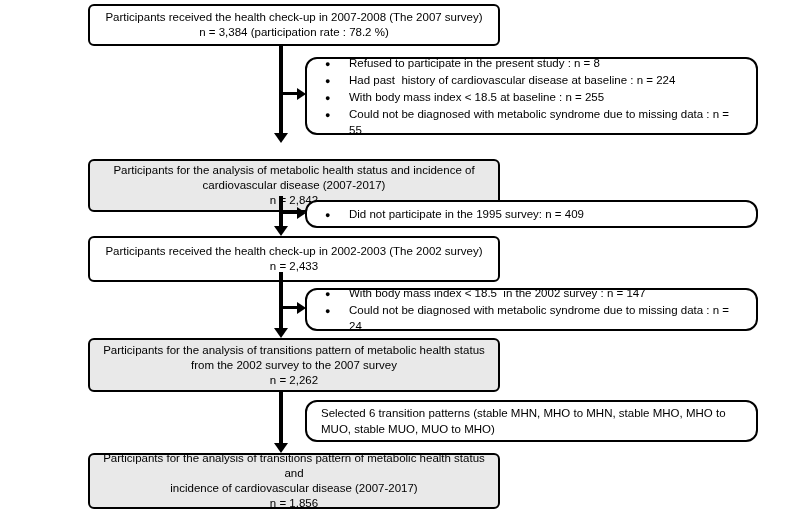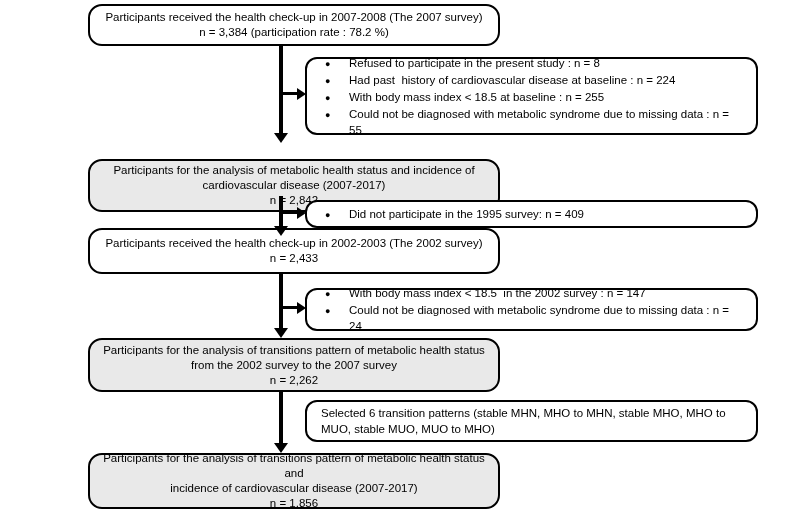--- a/index.html
+++ b/index.html
@@ -1,21 +1,21 @@
 <!DOCTYPE html>
 <html><head>
 <meta charset="utf-8">
 <style>
   html,body{margin:0;padding:0;background:#ffffff;}
   .canvas{
     position:relative;width:800px;height:513px;background:#ffffff;overflow:hidden;
     font-family:"Liberation Sans","DejaVu Sans",sans-serif;color:#000;
   }
   .box{
-    position:absolute;box-sizing:border-box;border:2px solid #000;border-radius:14px;
+    position:absolute;box-sizing:border-box;border:2px solid #000;border-radius:6px;
     background:#ffffff;font-size:11.5px;line-height:15px;
   }
   .box.shaded{background:#e9e9e9;}
   .main-box{
     left:88px;width:412px;display:flex;flex-direction:column;
     justify-content:center;align-items:center;text-align:center;padding:2px 12px;
   }
   .side-box{
     left:305px;width:453px;border-radius:12px;display:flex;flex-direction:column;
     justify-content:center;padding:4px 12px 4px 14px;line-height:16px;
@@ -46,21 +46,21 @@
     <div class="line">Participants received the health check-up in 2007-2008 (The 2007 survey)</div>
     <div class="line">n = 3,384 (participation rate : 78.2 %)</div>
   </div>
 
   <div class="box main-box shaded" style="top:159px;height:53px;">
     <div class="line">Participants for the analysis of metabolic health status and incidence of</div>
     <div class="line">cardiovascular disease (2007-2017)</div>
     <div class="line">n = 2,842</div>
   </div>
 
-  <div class="box main-box" style="top:228px;height:46px;">
+  <div class="box main-box" style="top:236px;height:46px;">
     <div class="line">Participants received the health check-up in 2002-2003 (The 2002 survey)</div>
     <div class="line">n = 2,433</div>
   </div>
 
   <div class="box main-box shaded" style="top:338px;height:54px;">
     <div class="line">Participants for the analysis of transitions pattern of metabolic health status</div>
     <div class="line">from the 2002 survey to the 2007 survey</div>
     <div class="line">n = 2,262</div>
   </div>
 

